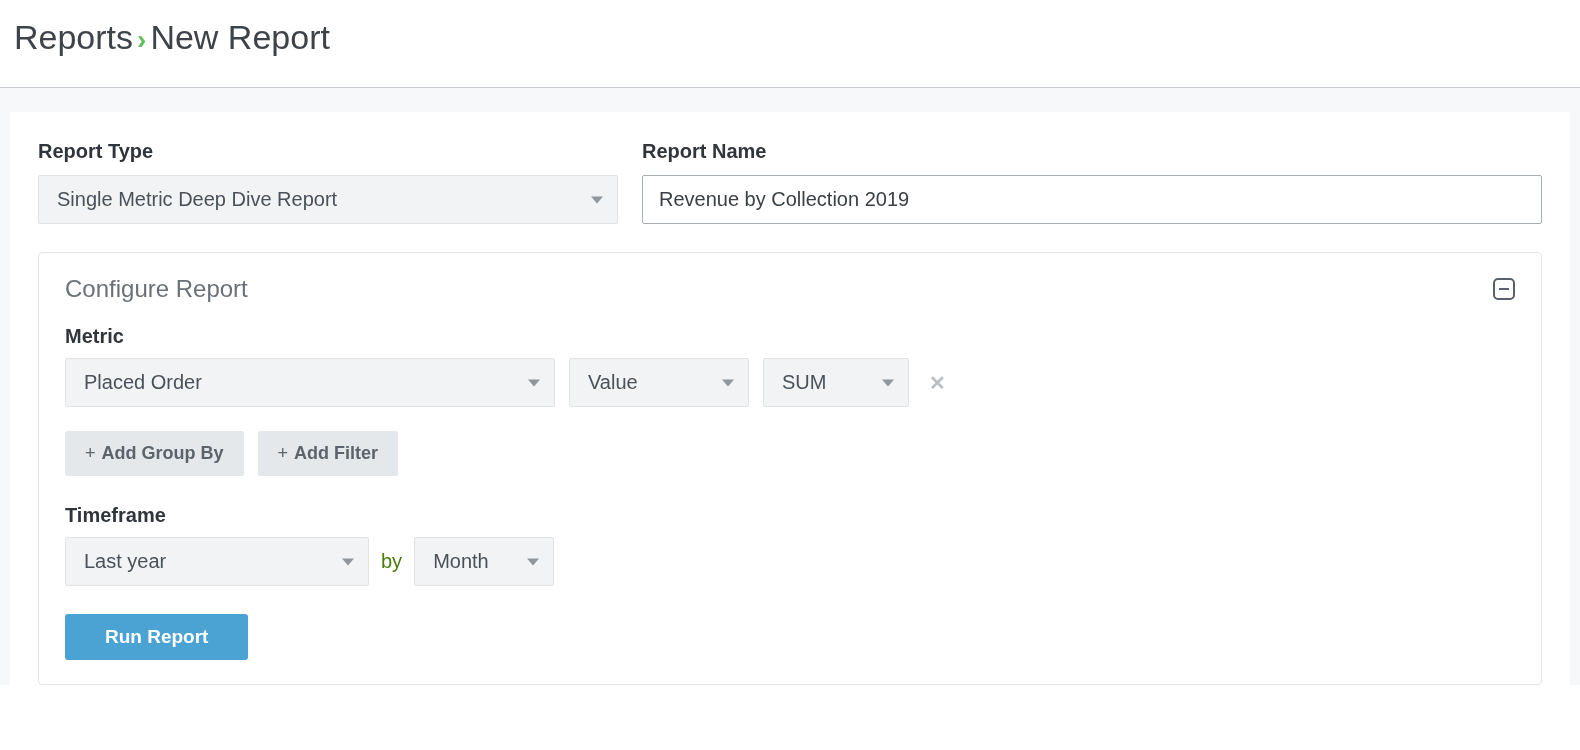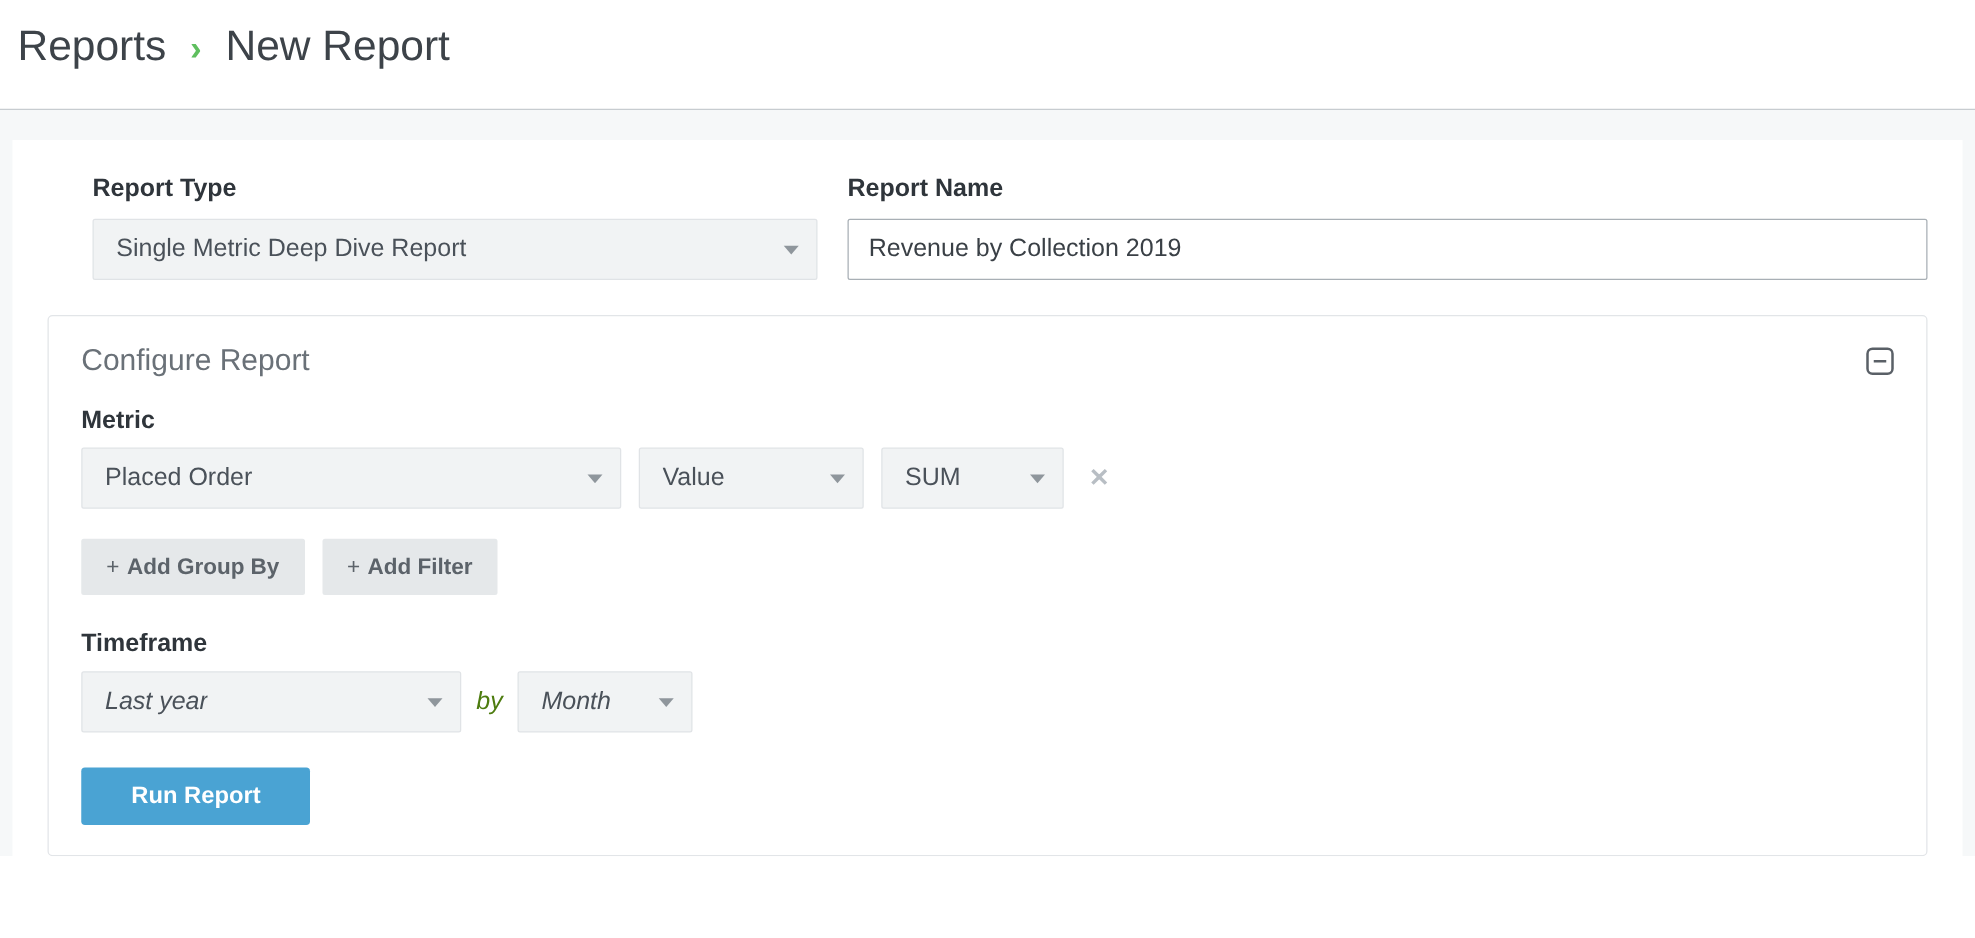--- a/index.html
+++ b/index.html
@@ -10,21 +10,21 @@
     background: #ffffff;
     width: 1580px;
   }
   .page-header {
     padding: 18px 14px 30px 14px;
     border-bottom: 1px solid #c7ccd0;
   }
   .breadcrumb {
     display: flex;
     align-items: baseline;
-    gap: 19px;
+    gap: 4px;
     font-size: 34px;
     font-weight: 400;
     color: #3d4349;
   }
   .breadcrumb .root { color: #3d4349; }
   .breadcrumb .sep {
     color: #5fbf5f;
     font-weight: 600;
     font-size: 28px;
   }
@@ -37,21 +37,20 @@
 
   .card {
     background: #ffffff;
     padding: 28px 28px 0 28px;
   }
 
   .row-top {
     display: flex;
     gap: 24px;
     margin-bottom: 28px;
-    margin-left: 36px;
   }
   .col { flex: 1 1 0; min-width: 0; }
   .col.type { flex: 0 0 580px; }
   .col.name { flex: 1 1 auto; }
 
   .label {
     font-size: 20px;
     font-weight: 600;
     color: #2f353b;
     margin-bottom: 12px;
@@ -131,21 +130,21 @@
     width: 10px; height: 2px; background: #5a6067;
   }
 
   .metric-row {
     display: flex;
     gap: 14px;
     align-items: center;
     flex-wrap: wrap;
     margin-bottom: 24px;
   }
-  .metric-row .select.metric-name { width: 432px; }
+  .metric-row .select.metric-name { width: 490px; }
   .metric-row .select.metric-attr { width: 180px; }
   .metric-row .select.metric-agg  { width: 146px; }
 
   .clear-x {
     color: #b8bec4;
     font-size: 20px;
     font-weight: 600;
     cursor: pointer;
     padding: 0 6px;
   }
@@ -171,21 +170,20 @@
   .pill-btn .plus {
     font-weight: 400;
     font-size: 18px;
   }
 
   .timeframe-row {
     display: flex;
     align-items: center;
     gap: 12px;
     margin-bottom: 28px;
-    font-style: italic;
   }
   .timeframe-row .select.tf-range { width: 304px; }
   .timeframe-row .by-text { font-size: 20px; color: #4d7c0f; }
   .timeframe-row .select.tf-grain { width: 140px; }
 
   .run-btn {
     background: #4aa3d3;
     color: #ffffff;
     border: none;
     border-radius: 3px;

